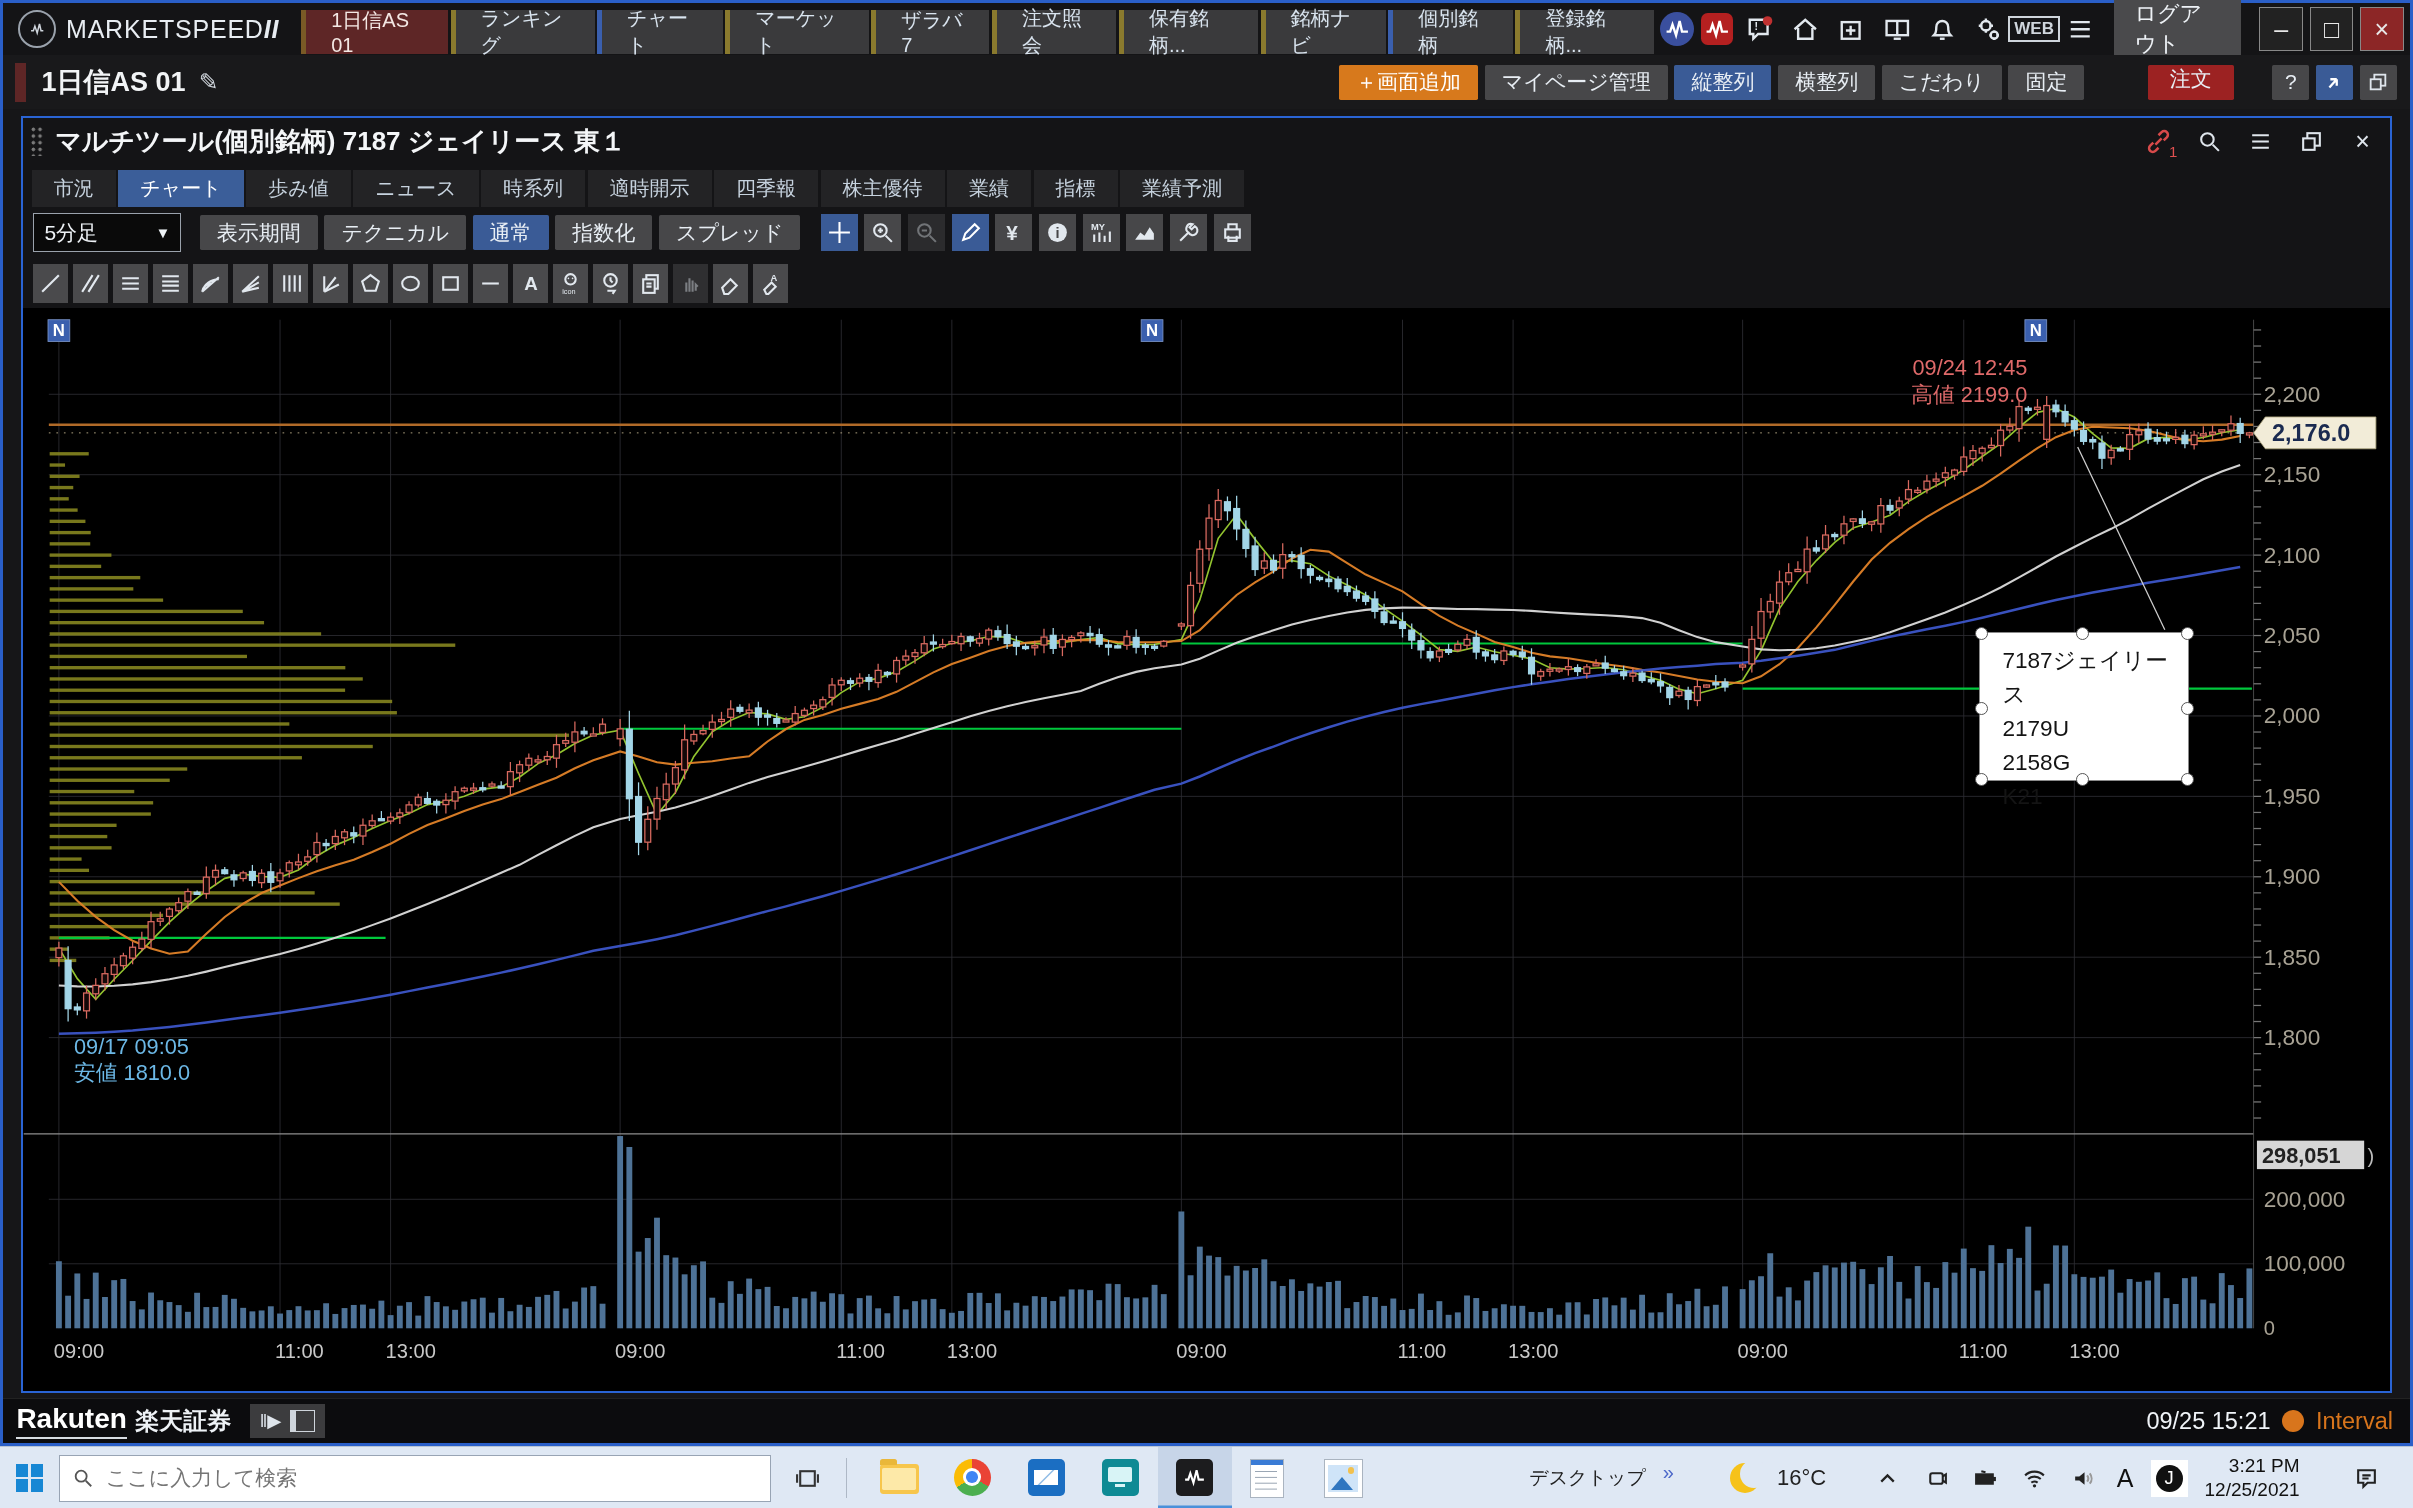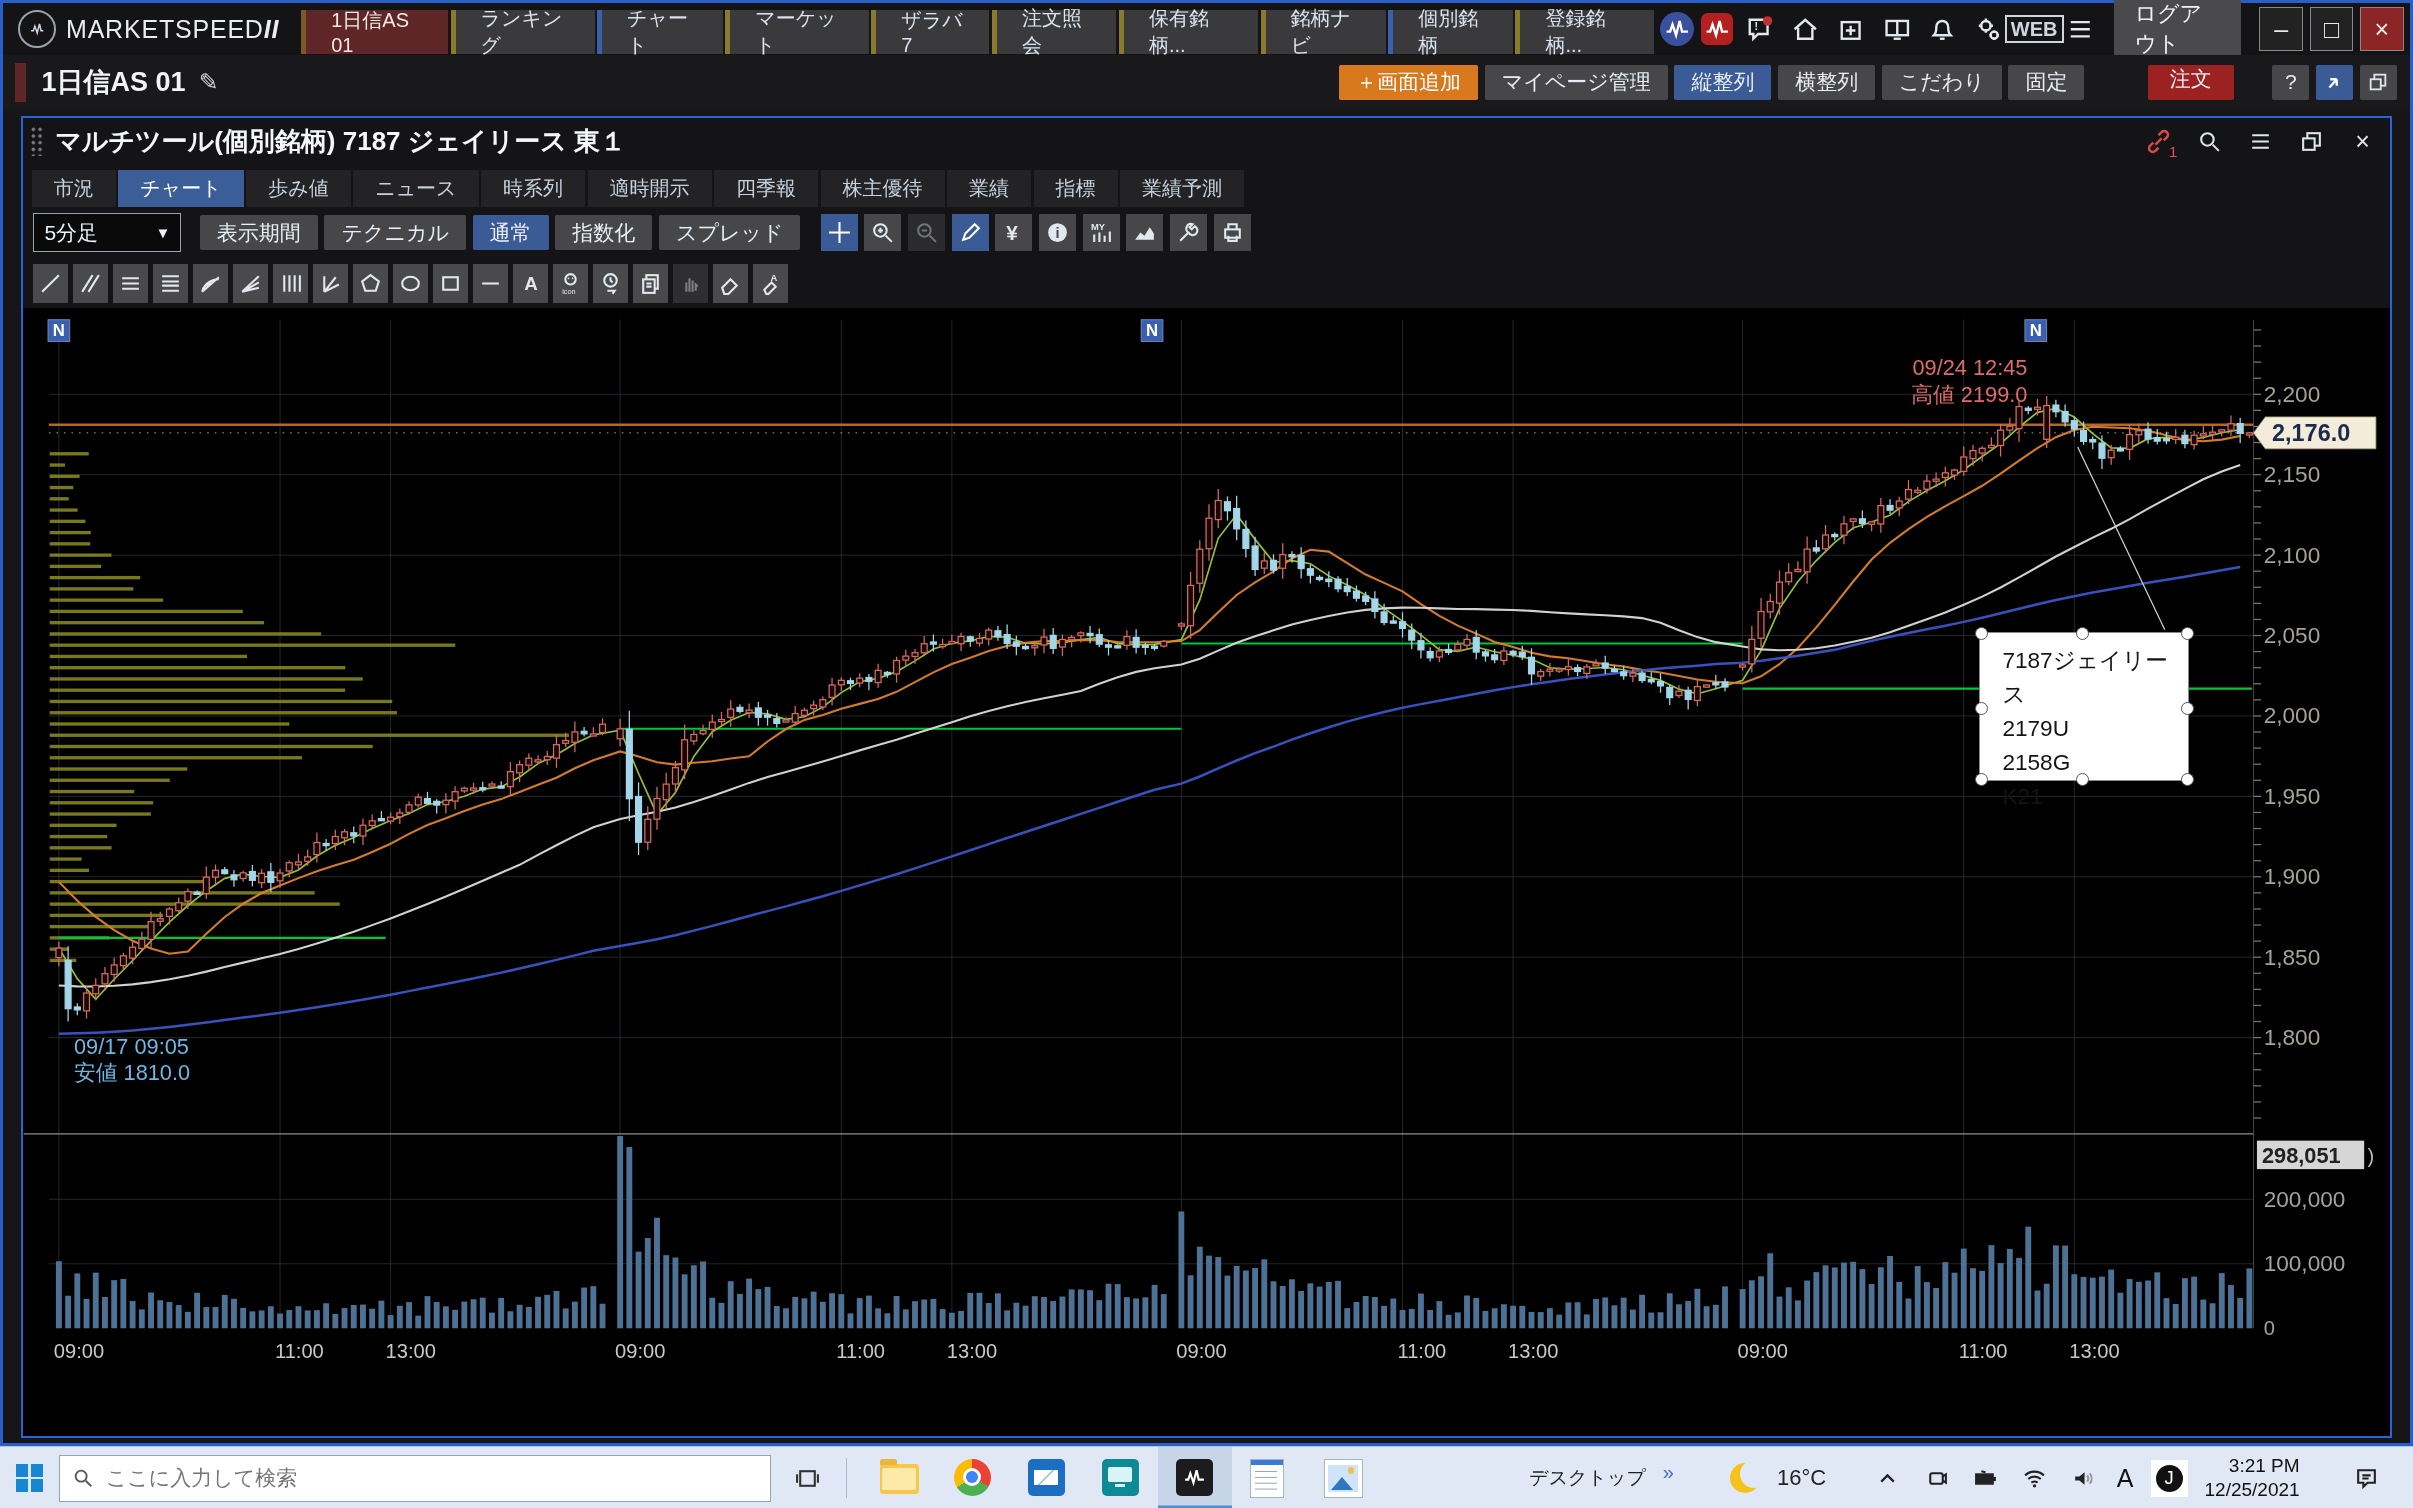--- a/index.html
+++ b/index.html
@@ -15,21 +15,21 @@
   .logo-text{font-size:25px;color:#e8edf2;letter-spacing:0.8px;}
   .logo-text b{font-style:italic;}
   .mtab{height:44px;margin:5px 2.5px 0 0;background:#3a3a3c;color:#d9e4ef;font-size:20px;
     display:flex;align-items:center;padding:0 25px;border-left:5px solid #8a7a2e;cursor:default;}
   .mtab.sel{background:#5e2626;color:#f4e8e4;border-left-color:#7a5a26;}
   .menu-right{margin-left:auto;display:flex;align-items:center;}
   .mico{width:39px;height:39px;display:flex;align-items:center;justify-content:center;margin:0 3.4px;}
   .mico svg{width:28.5px;height:28.5px;}
   .mico.round-blue{background:#3a4f9e;border-radius:50%;width:34px;height:34px;}
   .mico.round-red{background:#b42020;border-radius:6.7px;width:32px;height:32px;}
-  .webbox{border:2.5px solid #cfd5dc;color:#cfd5dc;font-size:20px;font-weight:bold;padding:0.8px 4.2px;}
+  .webbox{border:2.5px solid #cfd5dc;color:#cfd5dc;font-size:17px;font-weight:bold;padding:0.8px 4.2px;}
   .logout{background:#4a4a4c;color:#eef2f6;font-size:22px;padding:6.7px 20px;margin:0 11.7px;}
   .wctl{width:54px;height:42px;display:flex;align-items:center;justify-content:center;
     font-size:25px;color:#e8e8e8;border:1.7px solid #888;margin-left:6.7px;background:#222;}
   .wctl.close{background:#8c2626;}
   
   .subbar{height:54px;background:#19191b;display:flex;align-items:center;flex:0 0 auto;}
   .ws-accent{width:11.7px;height:39px;background:#5e2626;margin:0 15px 0 11.7px;}
   .ws-title{font-size:27px;font-weight:bold;color:#f2f4f6;margin-right:13.4px;}
   .pencil{color:#cfd5dc;font-size:23.5px;}
   .sub-right{margin-left:auto;display:flex;align-items:center;gap:6.7px;margin-right:13.4px;}
@@ -1354,20 +1354,33 @@
             <span class="hdl" style="left:-5.9px;top:69px"></span>
             <span class="hdl" style="right:-5.9px;top:69px"></span>
             <span class="hdl" style="left:-5.9px;bottom:-5.9px"></span>
             <span class="hdl" style="left:96px;bottom:-5.9px"></span>
             <span class="hdl" style="right:-5.9px;bottom:-5.9px"></span>
           </div>
         </div>
       </div>
     </div>
 
+    <div class="statusbar">
+      <div class="rakuten">Rakuten</div>
+      <div class="rk2">楽天証券</div>
+      <div class="sb-btn">
+        <span>‖▶</span>
+          <span class="sb-panel"></span>
+      </div>
+      <div class="sb-right">
+        <div class="sb-time">09/25 15:21</div>
+        <div class="int-dot"></div>
+        <div class="interval">Interval</div>
+      </div>
+    </div>
   </div>
 
   <div class="taskbar">
     <div class="start">
       <span class="winlogo">
           <span></span>
           <span></span>
           <span></span>
           <span></span>
         </span>

